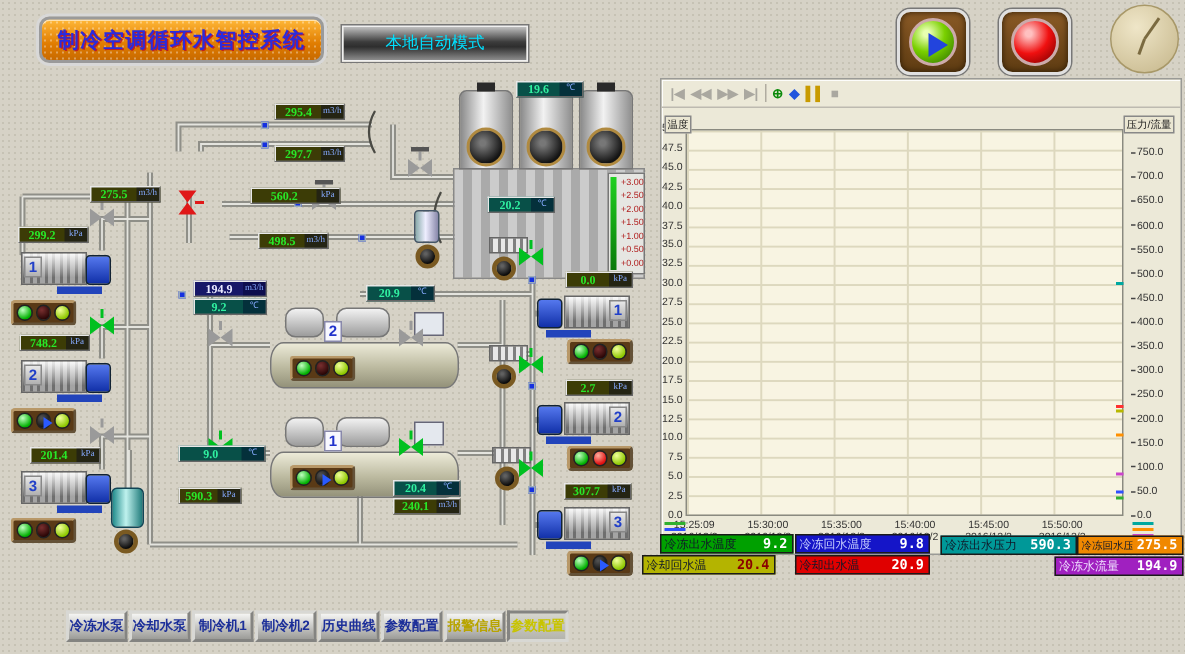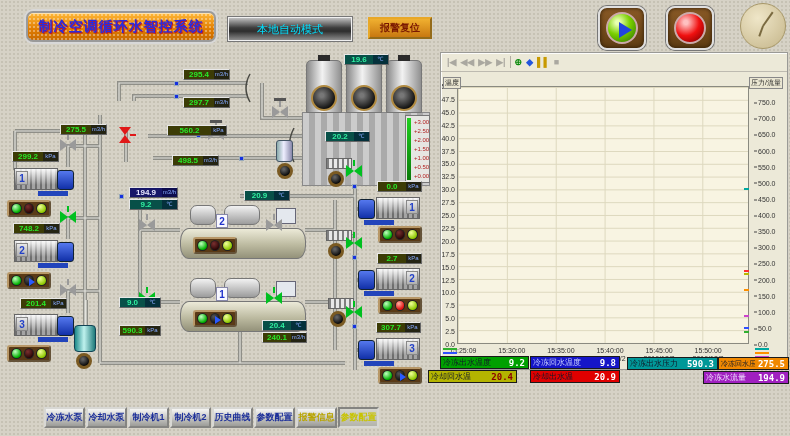--- a/index.html
+++ b/index.html
@@ -34,21 +34,21 @@
 .clock{position:absolute;left:740px;top:3px;width:46px;height:46px;border-radius:50%;
 background:radial-gradient(circle at 38% 32%,#efe6c8,#cdbf96 80%);border:1px solid #a89868}
 .clock::before,.clock::after{content:"";position:absolute;left:50%;bottom:50%;transform-origin:50% 100%;background:#7a6a40}
 .clock::before{width:2px;height:17px;margin-left:-1px;transform:rotate(35deg)}
 .clock::after{width:2px;height:11px;margin-left:-1px;transform:rotate(200deg)}
 
 
 .pipe-svg{position:absolute;left:0;top:50px;z-index:1}
 .sensor{position:absolute;width:5px;height:5px;background:#1530e0;border:1px solid #9ab;z-index:3}
 .ro{position:absolute;height:11px;display:flex;z-index:4;border:1px solid #666;
-border-top-color:#e8e8e8;border-left-color:#e8e8e8;font-family:Liberation Sans, sans-serif}
+border-top-color:#e8e8e8;border-left-color:#e8e8e8;font-family:Liberation Serif, serif}
 .ro-v{flex:1;text-align:center;font-weight:bold;font-size:8px;line-height:9px}
 .ro-u{width:15px;background:rgba(0,0,40,.4);color:#86aaff;font-size:6px;text-align:center;line-height:9px}
 .ro.olive{background:#3c3c06}.ro.olive .ro-v{color:#28e828}
 .ro.teal{background:#085048}.ro.teal .ro-v{color:#30f0a0}
 .ro.navy{background:#171768}.ro.navy .ro-v{color:#e8e8ff}
 .tl{position:absolute;width:44px;height:17px;background:#5a3a16;border:2px outset #b89868;
 border-radius:3px;display:flex;gap:2px;padding:1px 2px;z-index:4}
 .lamp{flex:1;border-radius:50%;border:1px solid #222;position:relative}
 .lamp-g{background:radial-gradient(circle at 35% 30%,#c0ffc0,#00b000 70%)}
 .lamp-y{background:radial-gradient(circle at 35% 30%,#f0ff9a,#8ec800 70%)}
@@ -143,21 +143,20 @@
 .navbtn.yellow{color:#b8a400}
 .navbtn.active{background:linear-gradient(180deg,#d6d6ce,#b4b4ac);border-style:inset;color:#c8c400}
 </style>
 </head>
 <body>
 
 <div id="app">
 
   <div class="title-btn">制冷空调循环水智控系统</div>
   <div class="mode-btn">本地自动模式</div>
-  <div class="alarm-btn">报警复位</div>
   <div class="bigbtn" style="left:598px;top:6px">
     <span class="orb green">
         <span class="tri"></span>
       </span>
   </div>
   <div class="bigbtn" style="left:666px;top:6px">
     <span class="orb red"></span>
   </div>
   <div class="clock"></div>
 
@@ -353,21 +352,21 @@
       <span class="ro-u">℃</span>
     </div>
   <div class="ro teal" style="left:344px;top:54px;width:45px">
     <span class="ro-v">19.6</span>
       <span class="ro-u">℃</span>
     </div>
   <div class="ro teal" style="left:325px;top:131px;width:45px">
     <span class="ro-v">20.2</span>
       <span class="ro-u">℃</span>
     </div>
-  <div class="ro teal" style="left:119px;top:297px;width:42px">
+  <div class="ro teal" style="left:119px;top:297px;width:58px">
     <span class="ro-v">9.0</span>
       <span class="ro-u">℃</span>
     </div>
   <div class="ro olive" style="left:119px;top:325px;width:42px">
     <span class="ro-v">590.3</span>
       <span class="ro-u">kPa</span>
     </div>
   <div class="ro teal" style="left:262px;top:320px;width:45px">
     <span class="ro-v">20.4</span>
       <span class="ro-u">℃</span>

